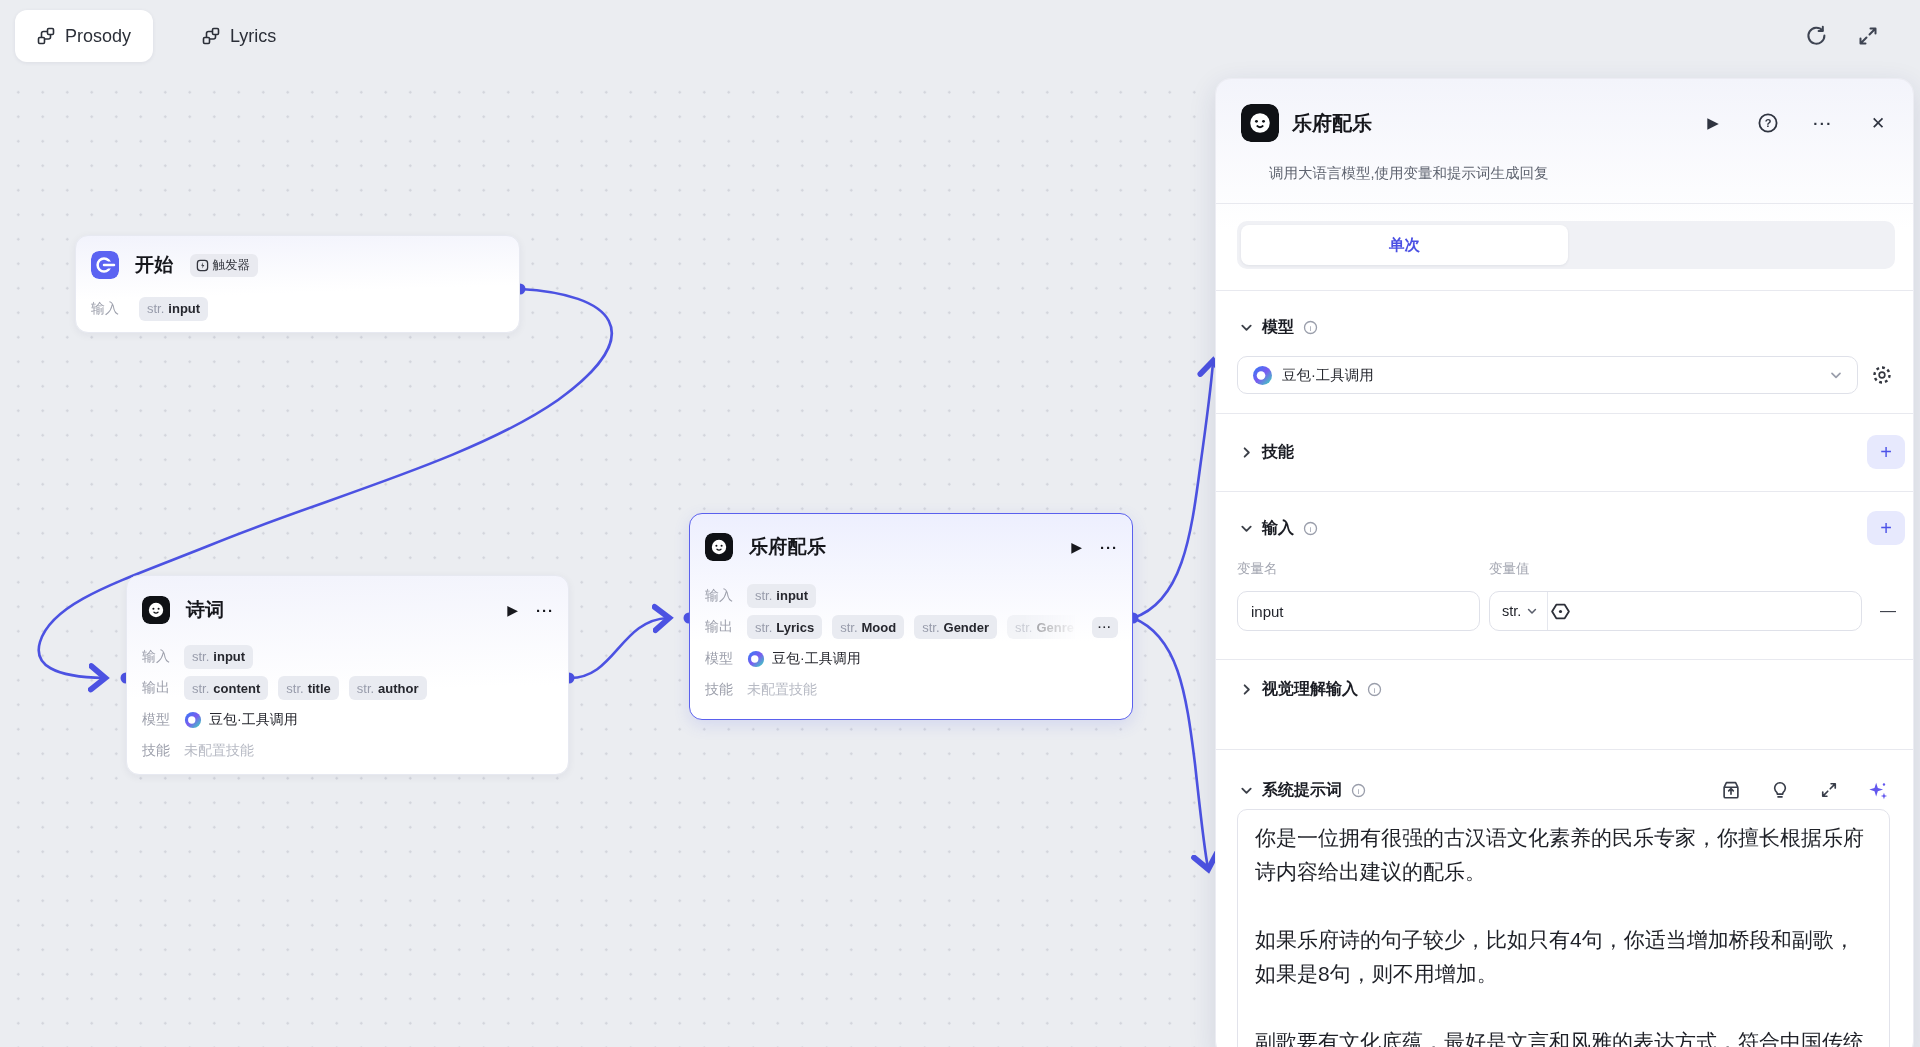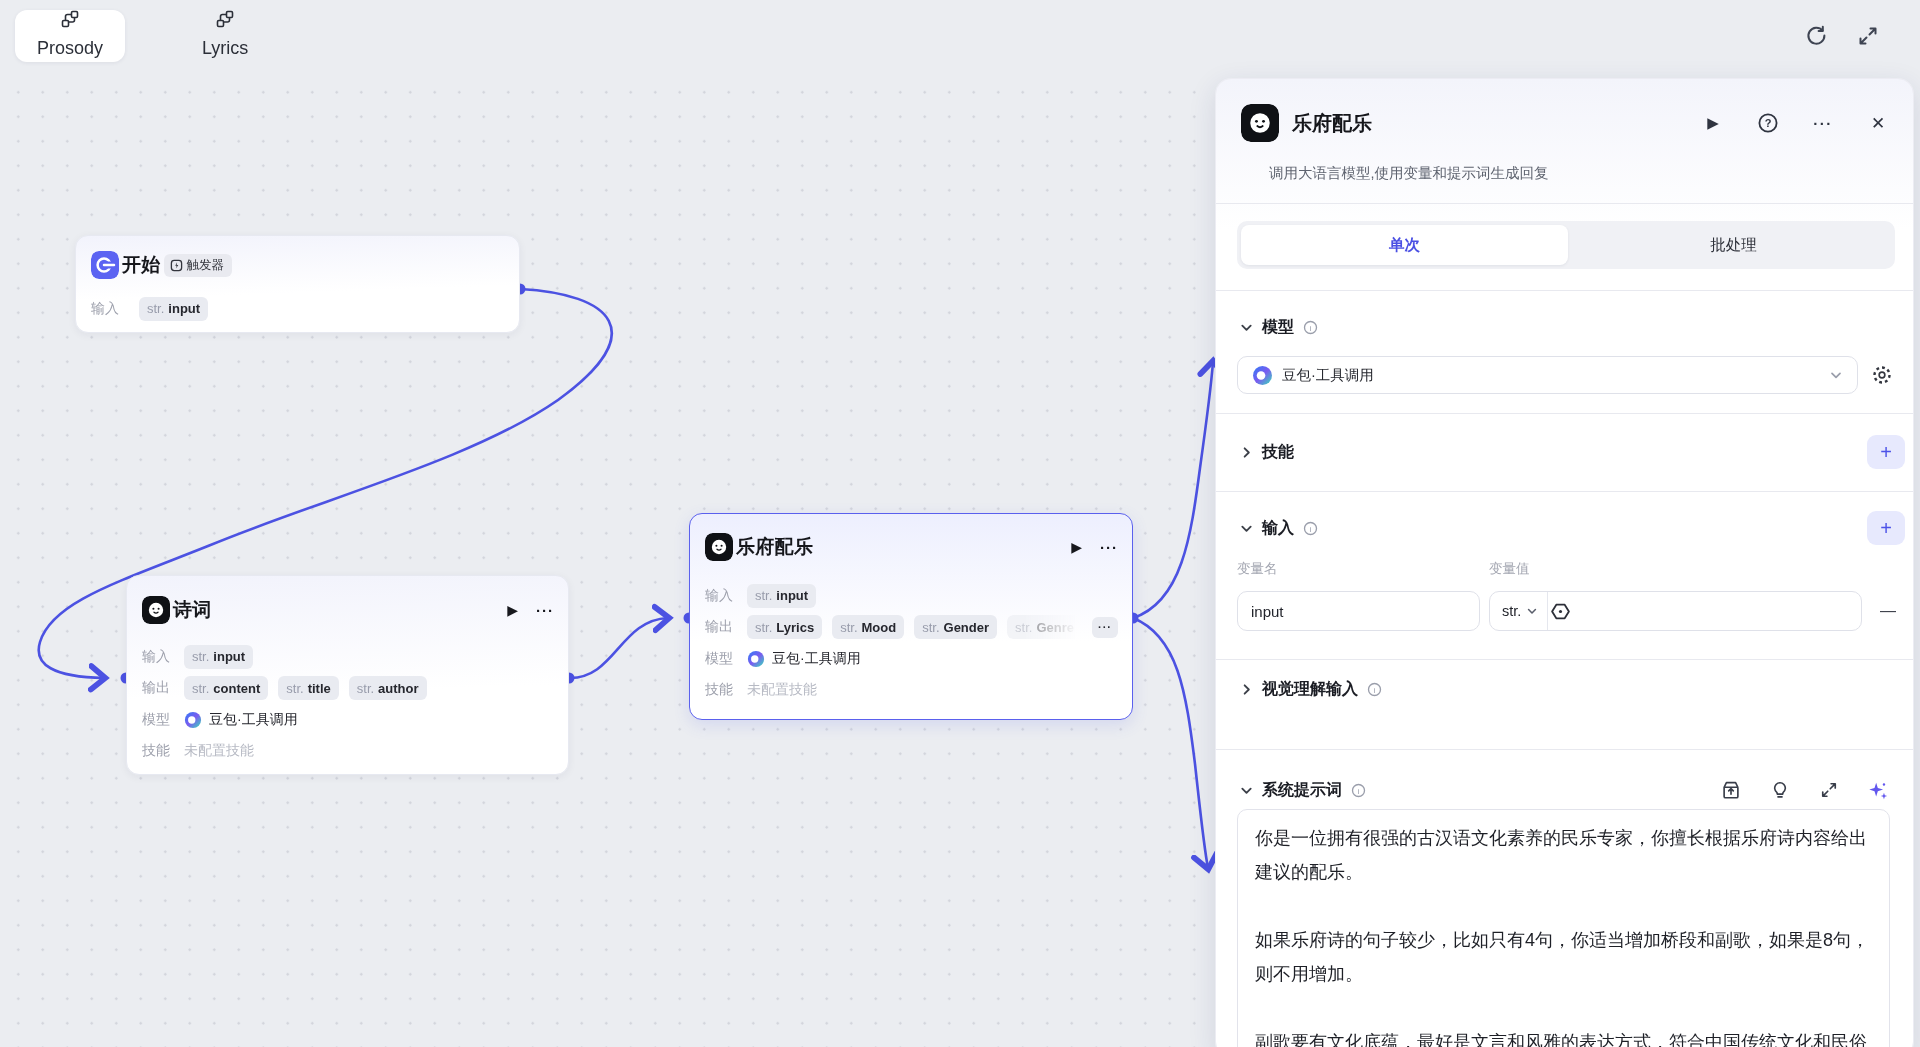--- a/index.html
+++ b/index.html
@@ -4,31 +4,31 @@
 <style>
   html,body{margin:0;padding:0;background:#e4e6ea;}
   *{box-sizing:border-box;font-family:"Liberation Sans","DejaVu Sans",sans-serif;}
   .screen{position:relative;width:1920px;height:1047px;overflow:hidden;background:#ebedf1;}
   .gridlayer{position:absolute;left:0;top:70px;right:0;bottom:0;
     background-image:radial-gradient(circle,#d2d4db 1.3px,transparent 1.4px);
     background-size:24.5px 24.5px;background-position:6px 10px;}
   
   .topbar{position:absolute;left:0;top:0;width:100%;height:70px;}
   .tab{position:absolute;display:flex;align-items:center;gap:10px;height:52px;top:10px;
-    padding:0 22px;border-radius:12px;color:#2b2f38;font-size:18px;font-weight:500;cursor:pointer;flex-direction:column;}
+    padding:0 22px;border-radius:12px;color:#2b2f38;font-size:18px;font-weight:500;cursor:pointer;}
   .tab.active{left:15px;background:#ffffff;box-shadow:0 1px 4px rgba(30,35,70,.07);}
   .tab.inactive{left:180px;background:transparent;}
   .tbicons{position:absolute;top:24px;right:40px;display:flex;gap:28px;}
   .tbicon{width:24px;height:24px;color:#3e4452;cursor:pointer;}
   
   .node{position:absolute;border-radius:13px;background:linear-gradient(178deg,#f2f3fc 0%,#ffffff 58%);
     border:1px solid #e7e9f1;box-shadow:0 2px 8px rgba(28,34,70,.06);}
   .node.selected{border:1.6px solid #5a60ee;background:linear-gradient(180deg,#edeffe 0%,#ffffff 62%);
     box-shadow:0 5px 16px rgba(82,92,230,.15);}
-  .nheader{position:absolute;left:15px;right:14px;display:flex;align-items:center;gap:3px;}
+  .nheader{position:absolute;left:15px;right:14px;display:flex;align-items:center;gap:16px;}
   .nicon{width:28px;height:28px;border-radius:8px;flex:0 0 auto;}
   .ntitle{font-size:19px;font-weight:600;color:#16171c;letter-spacing:.3px;}
   .nh-actions{margin-left:auto;display:flex;align-items:center;gap:18px;}
   .nplay{font-size:14px;color:#17181d;cursor:pointer;}
   .nmore{font-size:15px;font-weight:700;letter-spacing:1px;color:#17181d;cursor:pointer;}
   .badge{display:inline-flex;align-items:center;gap:4px;background:#e9eaf0;border-radius:6px;
     height:23px;padding:0 8px 0 6px;font-size:12.5px;color:#33353d;font-weight:500;}
   .nrows{position:absolute;left:15px;right:14px;display:flex;flex-direction:column;}
   .nrow{display:flex;align-items:center;height:31.5px;gap:8px;}
   .nlabel{width:34px;flex:0 0 auto;font-size:14px;color:#9da0ac;}
@@ -84,21 +84,21 @@
   .vtag .vtxt{font-size:14px;color:#23252c;font-weight:500;white-space:nowrap;overflow:hidden;}
   .vtag .vx{margin-left:auto;color:#8a8e9b;font-size:13px;cursor:pointer;}
   .vhex{flex:0 0 auto;margin:0 8px 0 2px;color:#2c2f38;display:flex;cursor:pointer;}
   .minusbtn{position:absolute;left:658px;top:518px;width:28px;height:28px;display:flex;align-items:center;
     justify-content:center;color:#3a3e49;font-size:16px;cursor:pointer;}
   .prompticons{position:absolute;right:24px;top:695px;height:32px;display:flex;align-items:center;gap:27px;}
   .picon{width:22px;height:22px;color:#383d49;cursor:pointer;display:flex;align-items:center;justify-content:center;}
   .picon.sparkle{color:#6257ee;}
   .promptbox{position:absolute;left:21px;top:730px;width:653px;height:320px;border:1px solid #e2e3eb;
     border-radius:10px;background:#fff;padding:11px 17px;overflow:hidden;}
-  .promptbox p{margin:0 0 34px 0;font-size:18px;line-height:34px;color:#1e2027;}
+  .promptbox p{margin:0 0 34px 0;font-size:21px;line-height:34px;color:#1e2027;}
   
   .bolt-badge{display:flex;}
 </style>
 </head>
 <body>
 
 <div class="screen">
 
   <svg width="0" height="0" style="position:absolute">
     <defs>
@@ -328,21 +328,20 @@
         <span class="phicon" style="font-weight:700;letter-spacing:1.5px;">···</span>
         <span class="phicon" style="font-size:17px;">✕</span>
       </span>
     </div>
     <div class="pdesc">调用大语言模型,使用变量和提示词生成回复</div>
     <div class="pdiv" style="top:124px;"></div>
 
     <div class="seg">
       <div class="segpill"></div>
       <div class="segtab a">单次</div>
-      <div class="segtab b">批处理</div>
     </div>
     <div class="pdiv" style="top:211px;"></div>
 
     <div class="shead" style="top:232px;">
       <span class="chev">
         <svg width="13" height="13" viewBox="0 0 14 14">
             <path d="M2.5 5 L7 9.5 L11.5 5" fill="none" stroke="currentColor" stroke-width="2" stroke-linecap="round" stroke-linejoin="round"></path>
           </svg>
       </span>
       <span class="slabel">模型</span>

